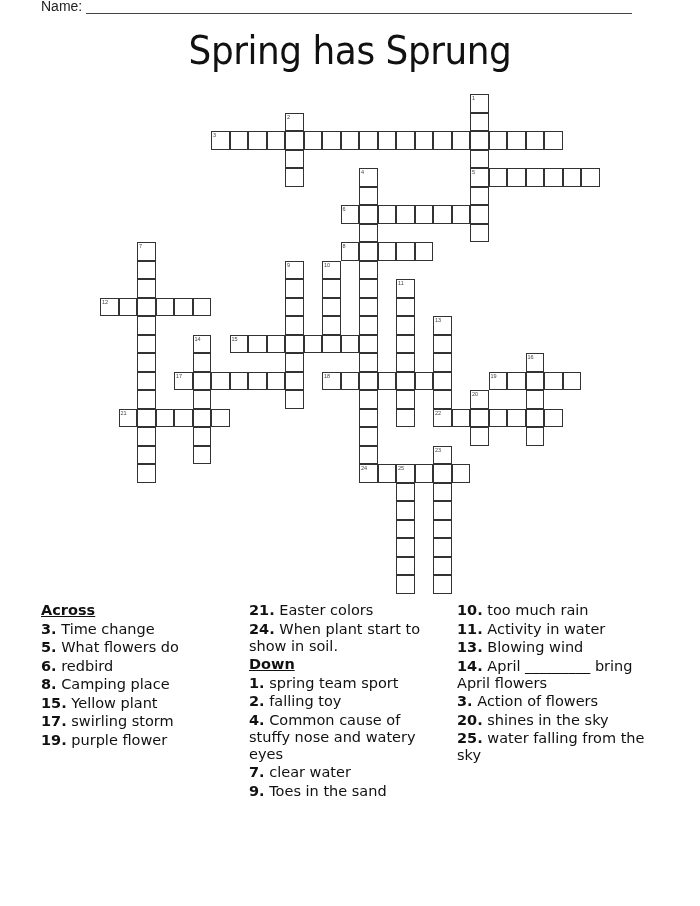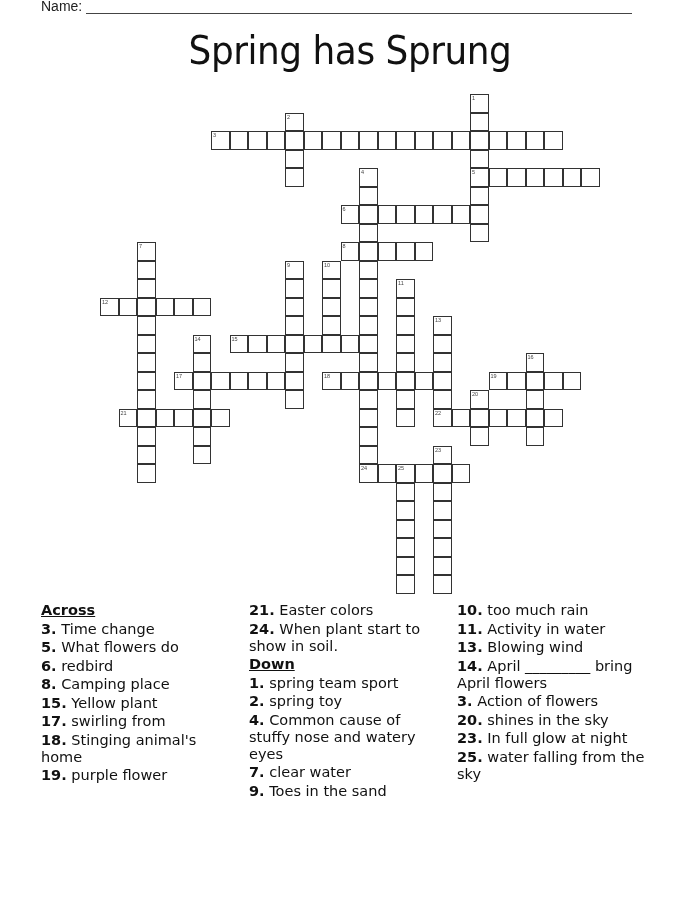--- a/index.html
+++ b/index.html
@@ -246,37 +246,35 @@
   </div>
 
 <div class="clues">
   <div class="col" style="left:41px; width:200px;">
     <div class="section-head">Across</div>
     <div class="clue"><b>3.</b> <span>Time change</span></div>
     <div class="clue"><b>5.</b> <span>What flowers do</span></div>
     <div class="clue"><b>6.</b> <span>redbird</span></div>
     <div class="clue"><b>8.</b> <span>Camping place</span></div>
     <div class="clue"><b>15.</b> <span>Yellow plant</span></div>
-    <div class="clue"><b>17.</b> <span>swirling from</span></div>
-    <div class="clue"><b>18.</b> <span>Stinging animal's home</span></div>
+    <div class="clue"><b>17.</b> <span>swirling storm</span></div>
     <div class="clue"><b>19.</b> <span>purple flower</span></div>
   </div>
   <div class="col" style="left:249px; width:195px;">
     <div class="clue"><b>21.</b> <span>Easter colors</span></div>
     <div class="clue"><b>24.</b> <span>When plant start to show in soil.</span></div>
     <div class="section-head">Down</div>
     <div class="clue"><b>1.</b> <span>spring team sport</span></div>
-    <div class="clue"><b>2.</b> <span>spring toy</span></div>
+    <div class="clue"><b>2.</b> <span>falling toy</span></div>
     <div class="clue"><b>4.</b> <span>Common cause of stuffy nose and watery eyes</span></div>
     <div class="clue"><b>7.</b> <span>clear water</span></div>
     <div class="clue"><b>9.</b> <span>Toes in the sand</span></div>
   </div>
   <div class="col" style="left:457px; width:200px;">
     <div class="clue"><b>10.</b> <span>too much rain</span></div>
     <div class="clue"><b>11.</b> <span>Activity in water</span></div>
     <div class="clue"><b>13.</b> <span>Blowing wind</span></div>
     <div class="clue"><b>14.</b> <span>April _________ bring April flowers</span></div>
     <div class="clue"><b>3.</b> <span>Action of flowers</span></div>
     <div class="clue"><b>20.</b> <span>shines in the sky</span></div>
-    <div class="clue"><b>23.</b> <span>In full glow at night</span></div>
     <div class="clue"><b>25.</b> <span>water falling from the sky</span></div>
   </div>
 </div>
 
 </body></html>

